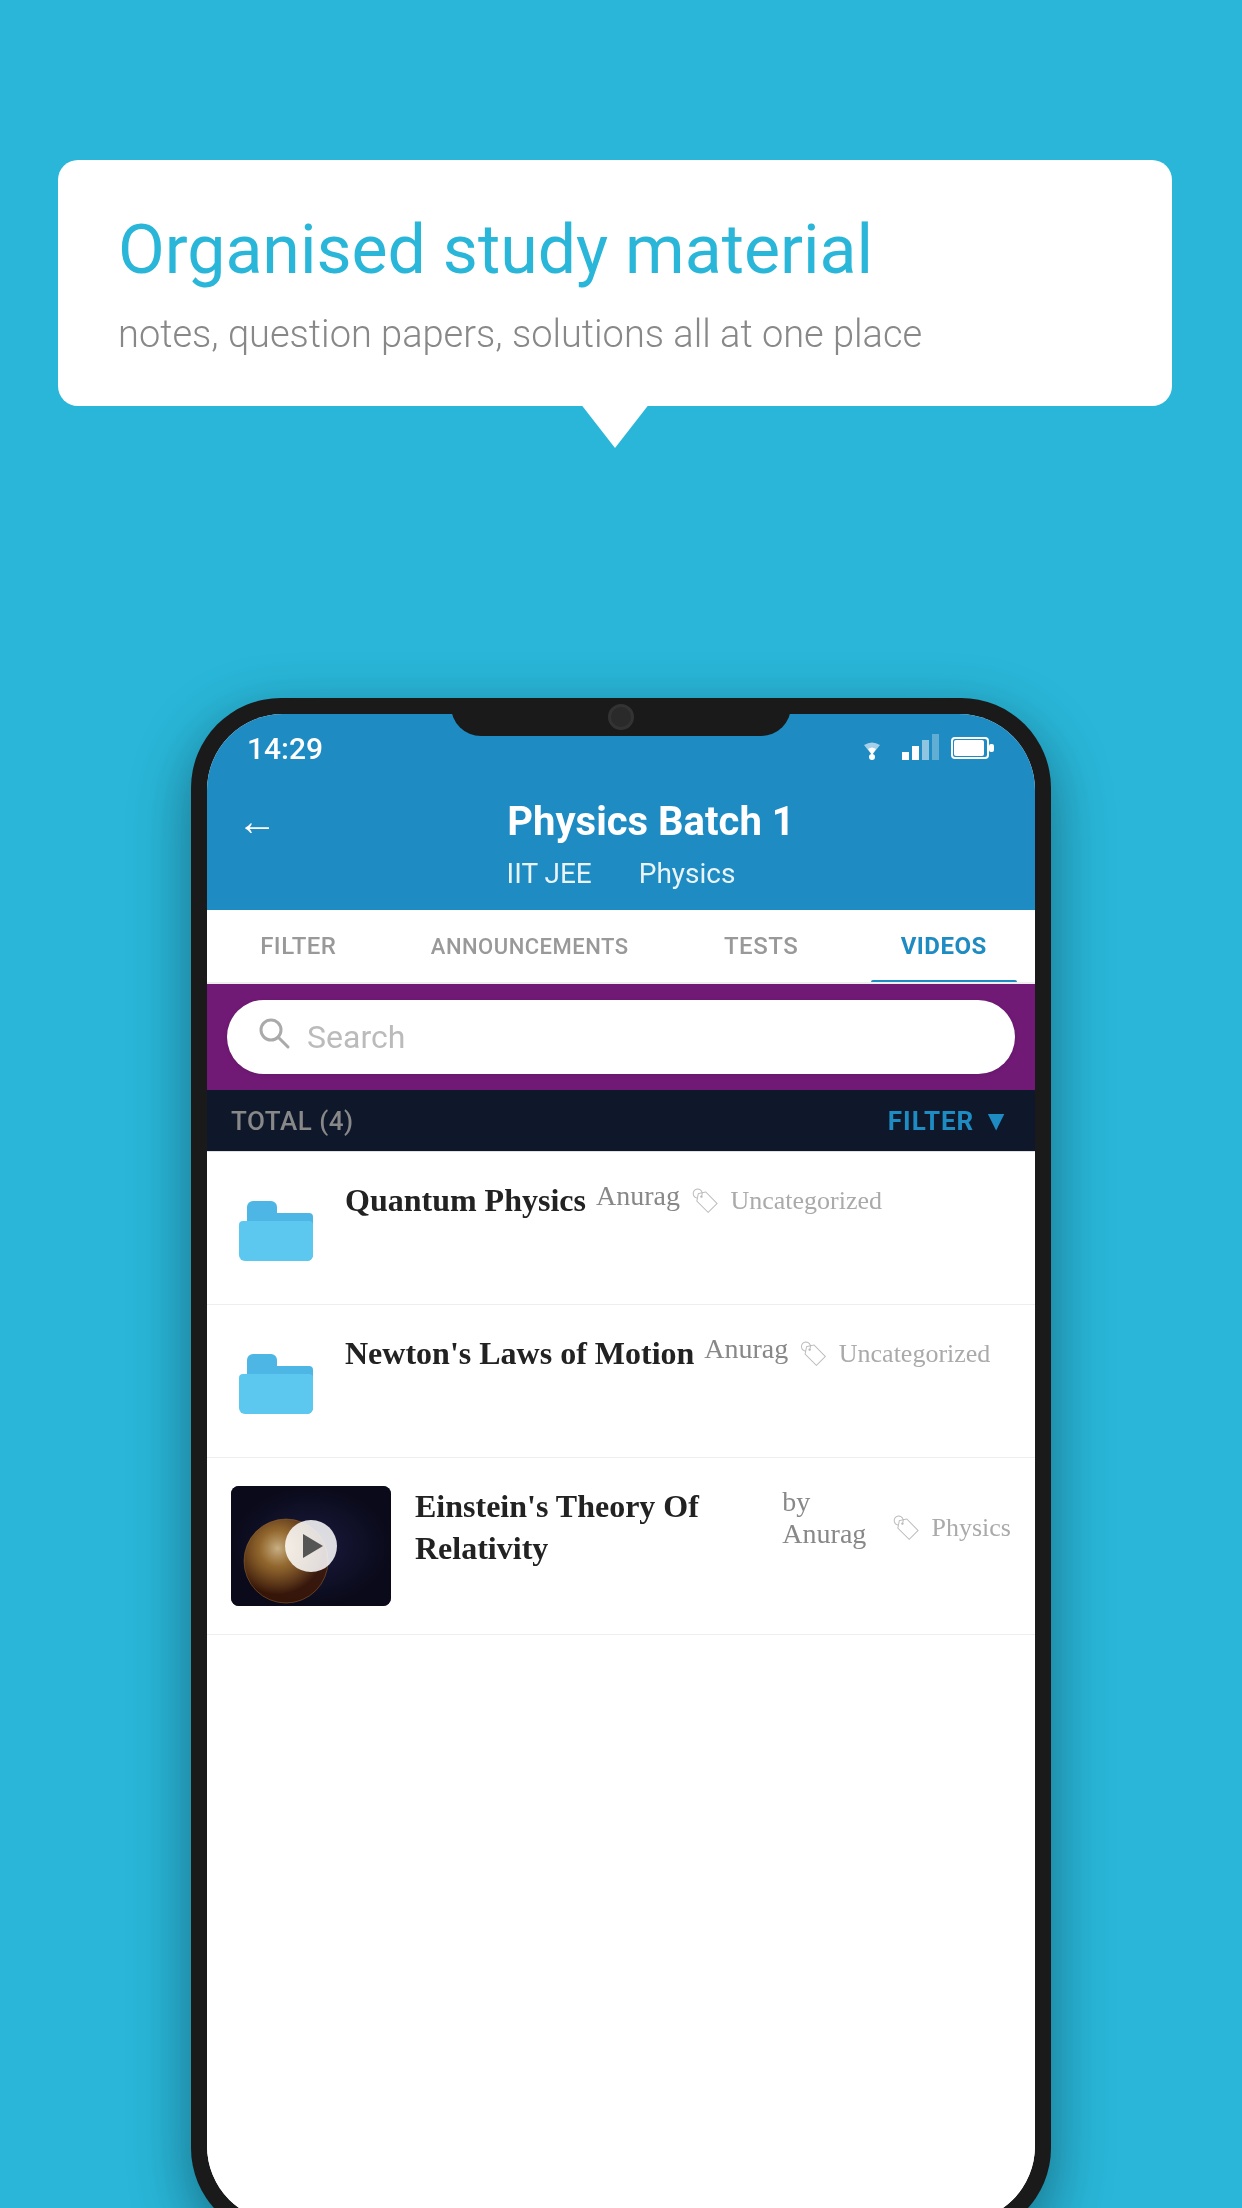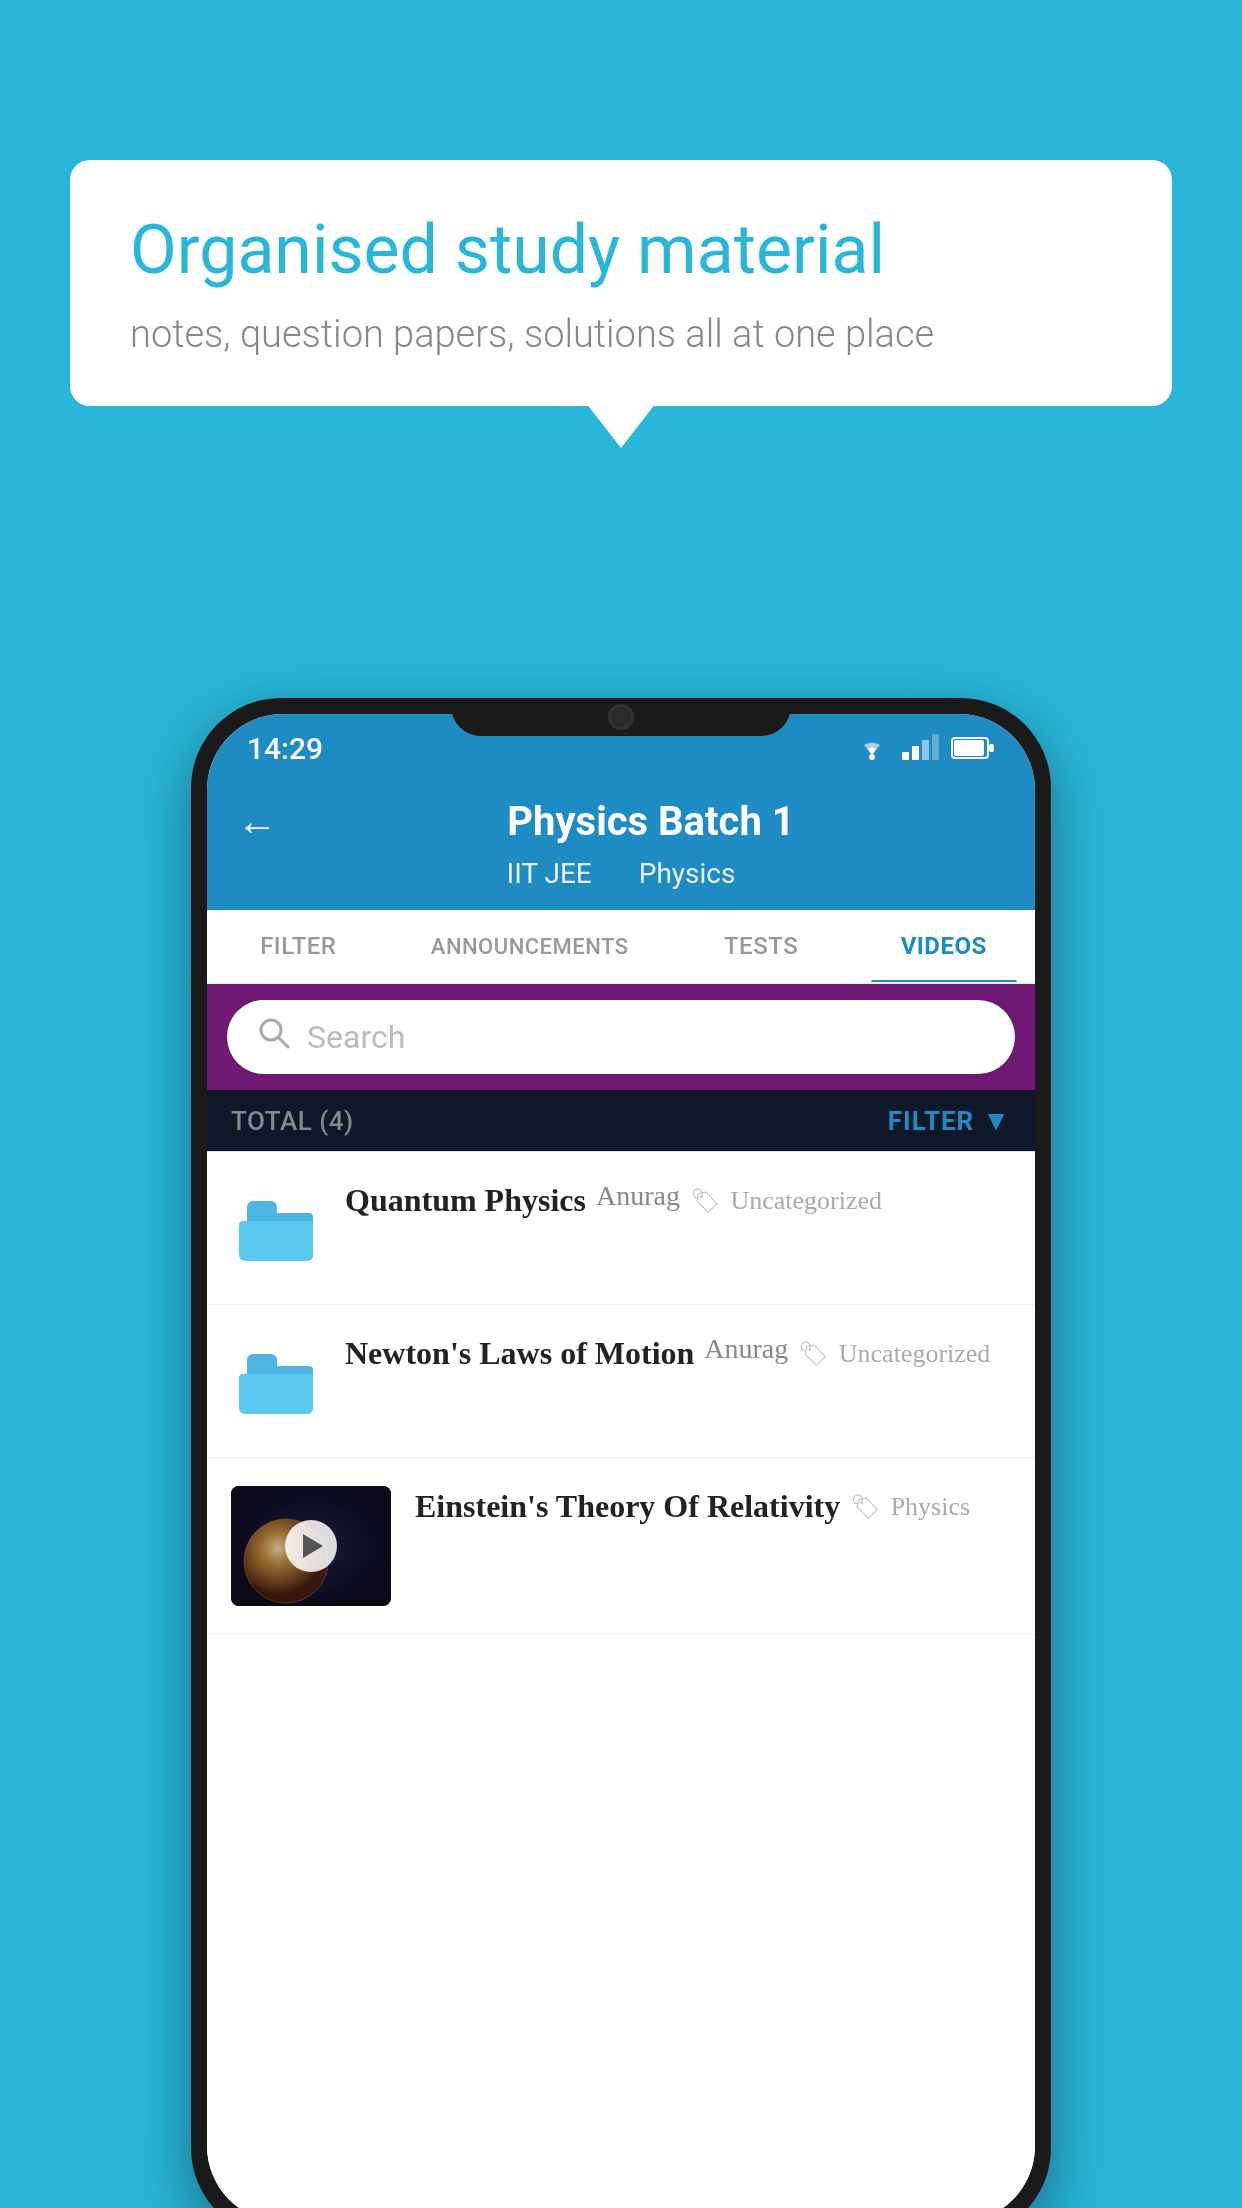--- a/index.html
+++ b/index.html
@@ -11,21 +11,21 @@
       background-color: #29b6d8;
       font-family: 'Roboto', Arial, sans-serif;
       overflow: hidden;
       position: relative;
     }
 
     
     .speech-bubble-wrapper {
       position: absolute;
       top: 160px;
-      left: 70px;
+      left: 58px;
       right: 70px;
       z-index: 10;
     }
 
     .speech-bubble {
       background: white;
       border-radius: 20px;
       padding: 50px 60px 50px 60px;
       position: relative;
     }
@@ -560,20 +560,21 @@
               <circle cx="55" cy="75" r="42" fill="url(#sphereGrad)" opacity="0.85"></circle>
               <ellipse cx="55" cy="75" rx="42" ry="42" fill="none" stroke="#c08030" stroke-width="1" opacity="0.4"></ellipse>
             </svg>
             <div class="play-btn-circle" style="position:relative;z-index:2;">
               <div class="play-triangle"></div>
             </div>
           </div>
         </div>
         <div class="video-info">
           <div class="video-title">Einstein's Theory Of Relativity</div>
+          <div class="video-author">by Anurag</div>
           <div class="video-tag">
             <span class="tag-icon">🏷</span>
             <span>Physics</span>
           </div>
         </div>
       </div>
 
     </div>
 
   </div>

